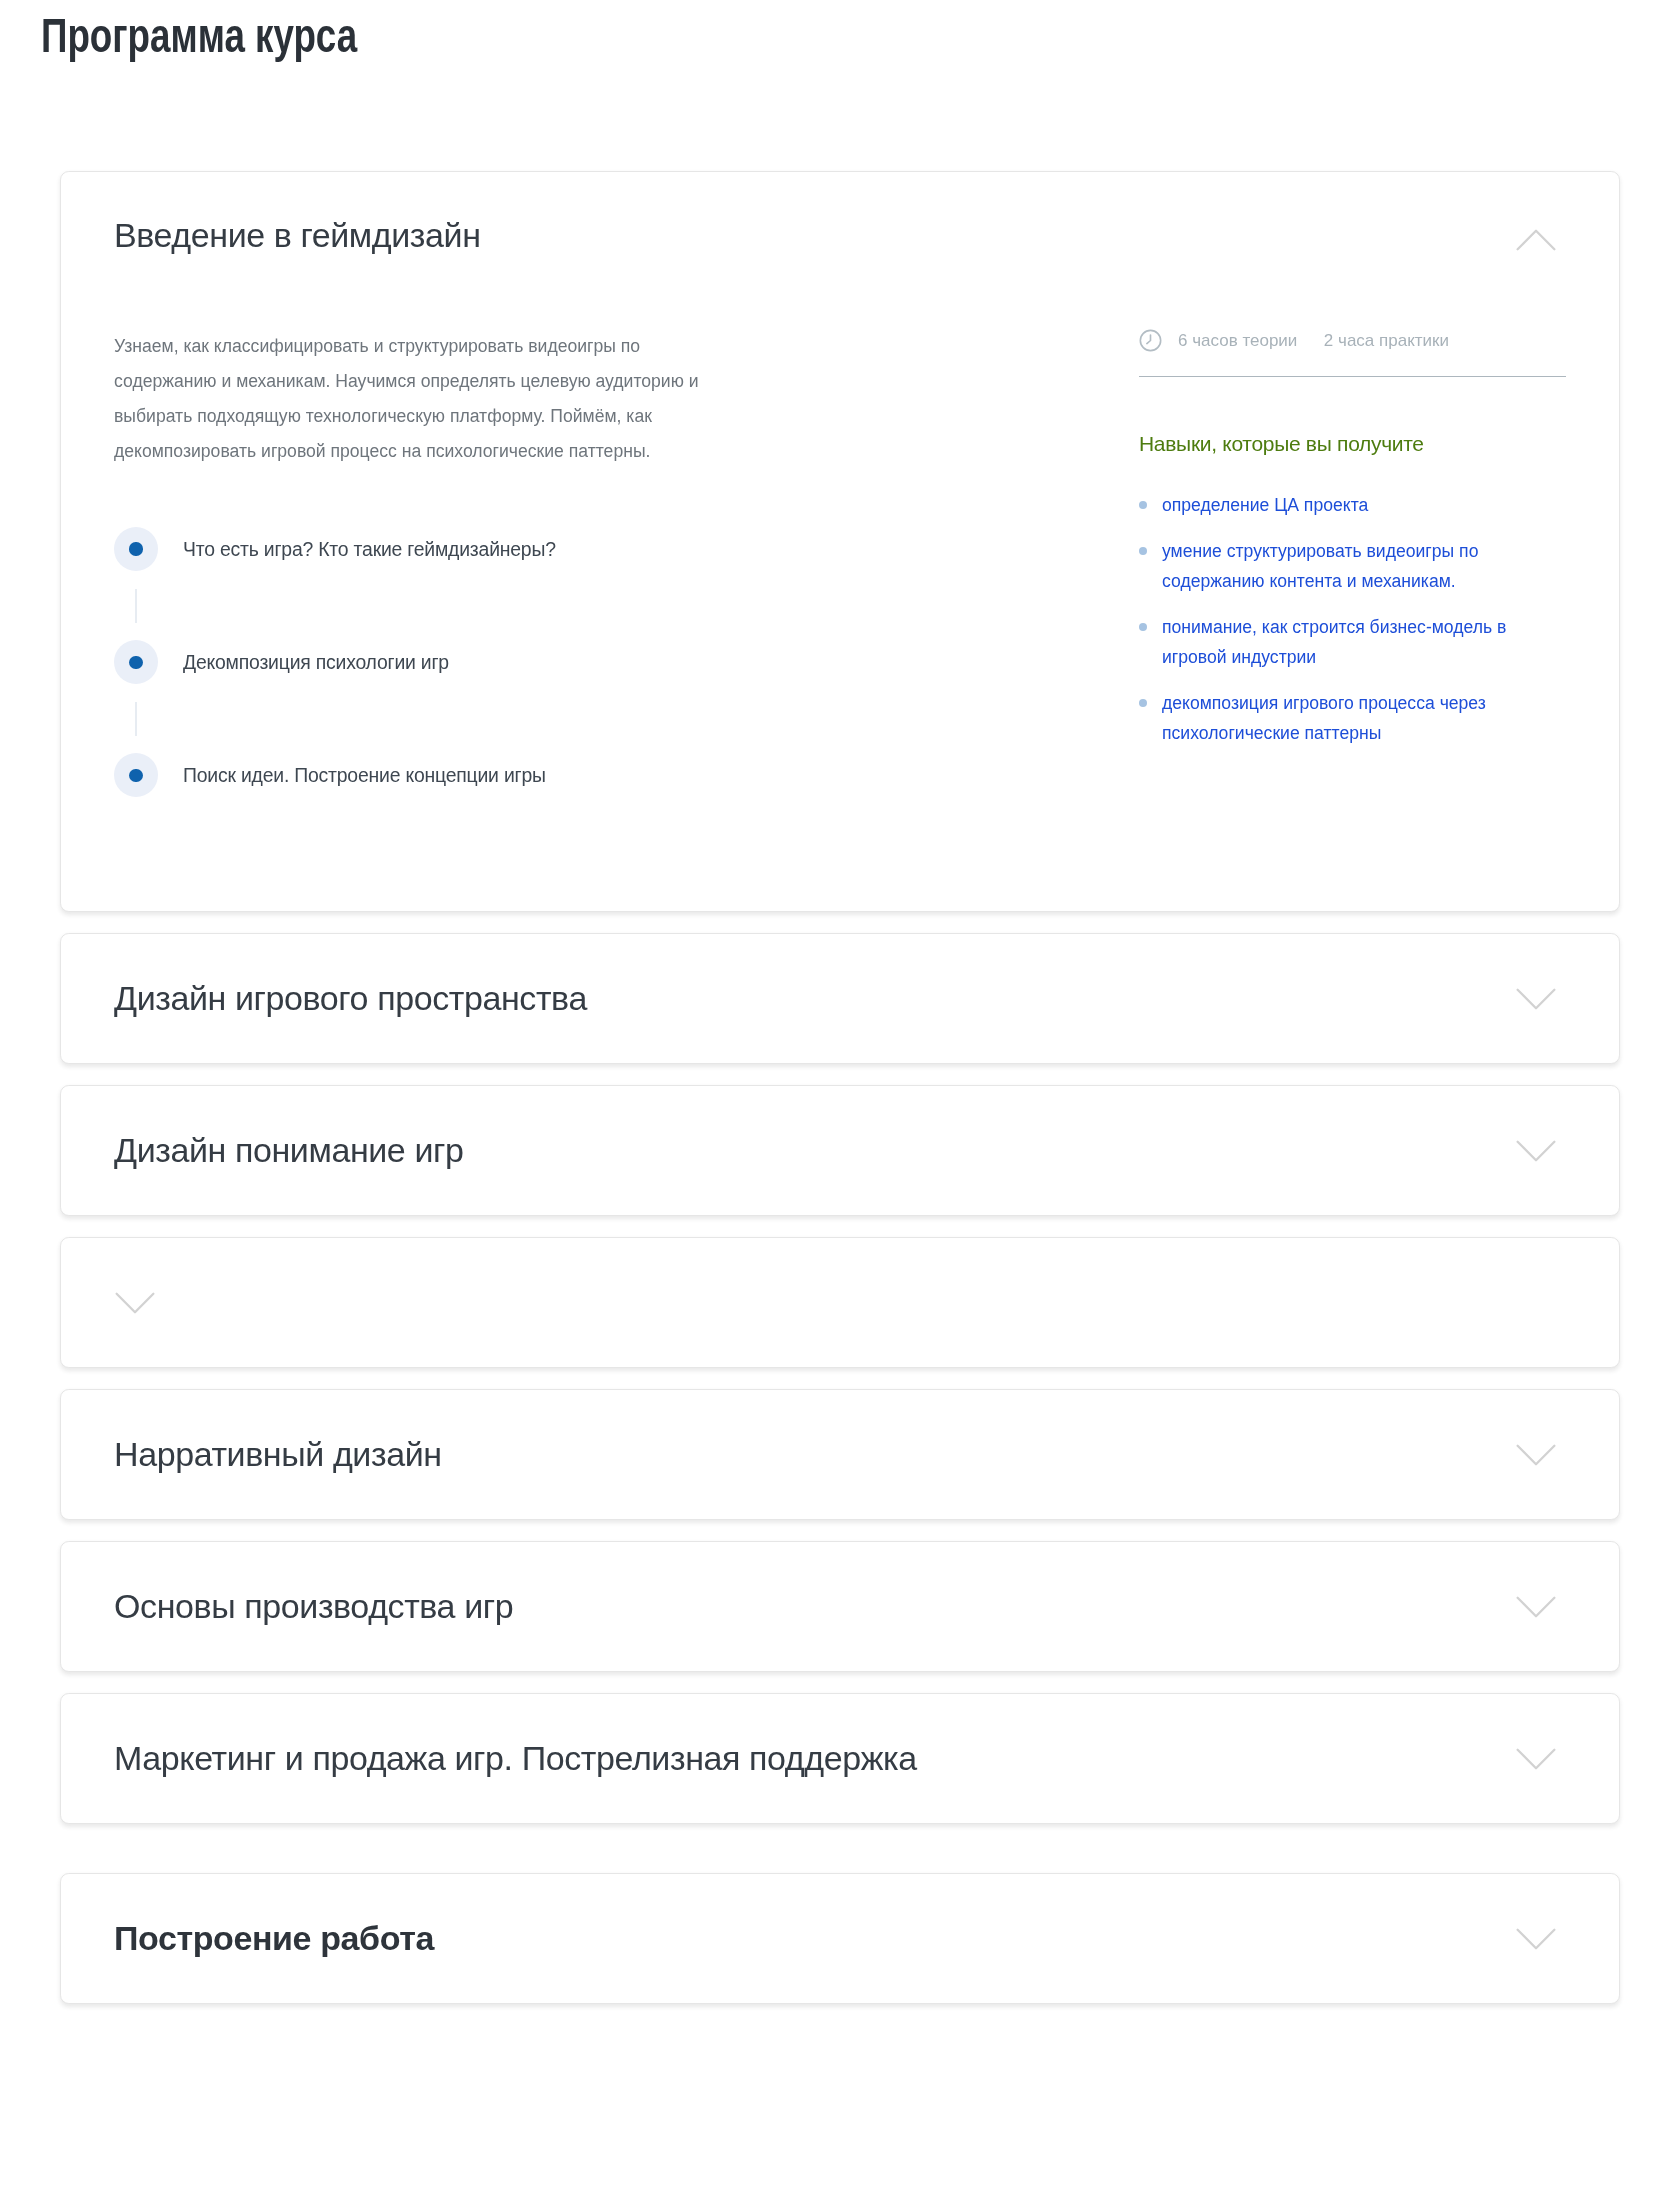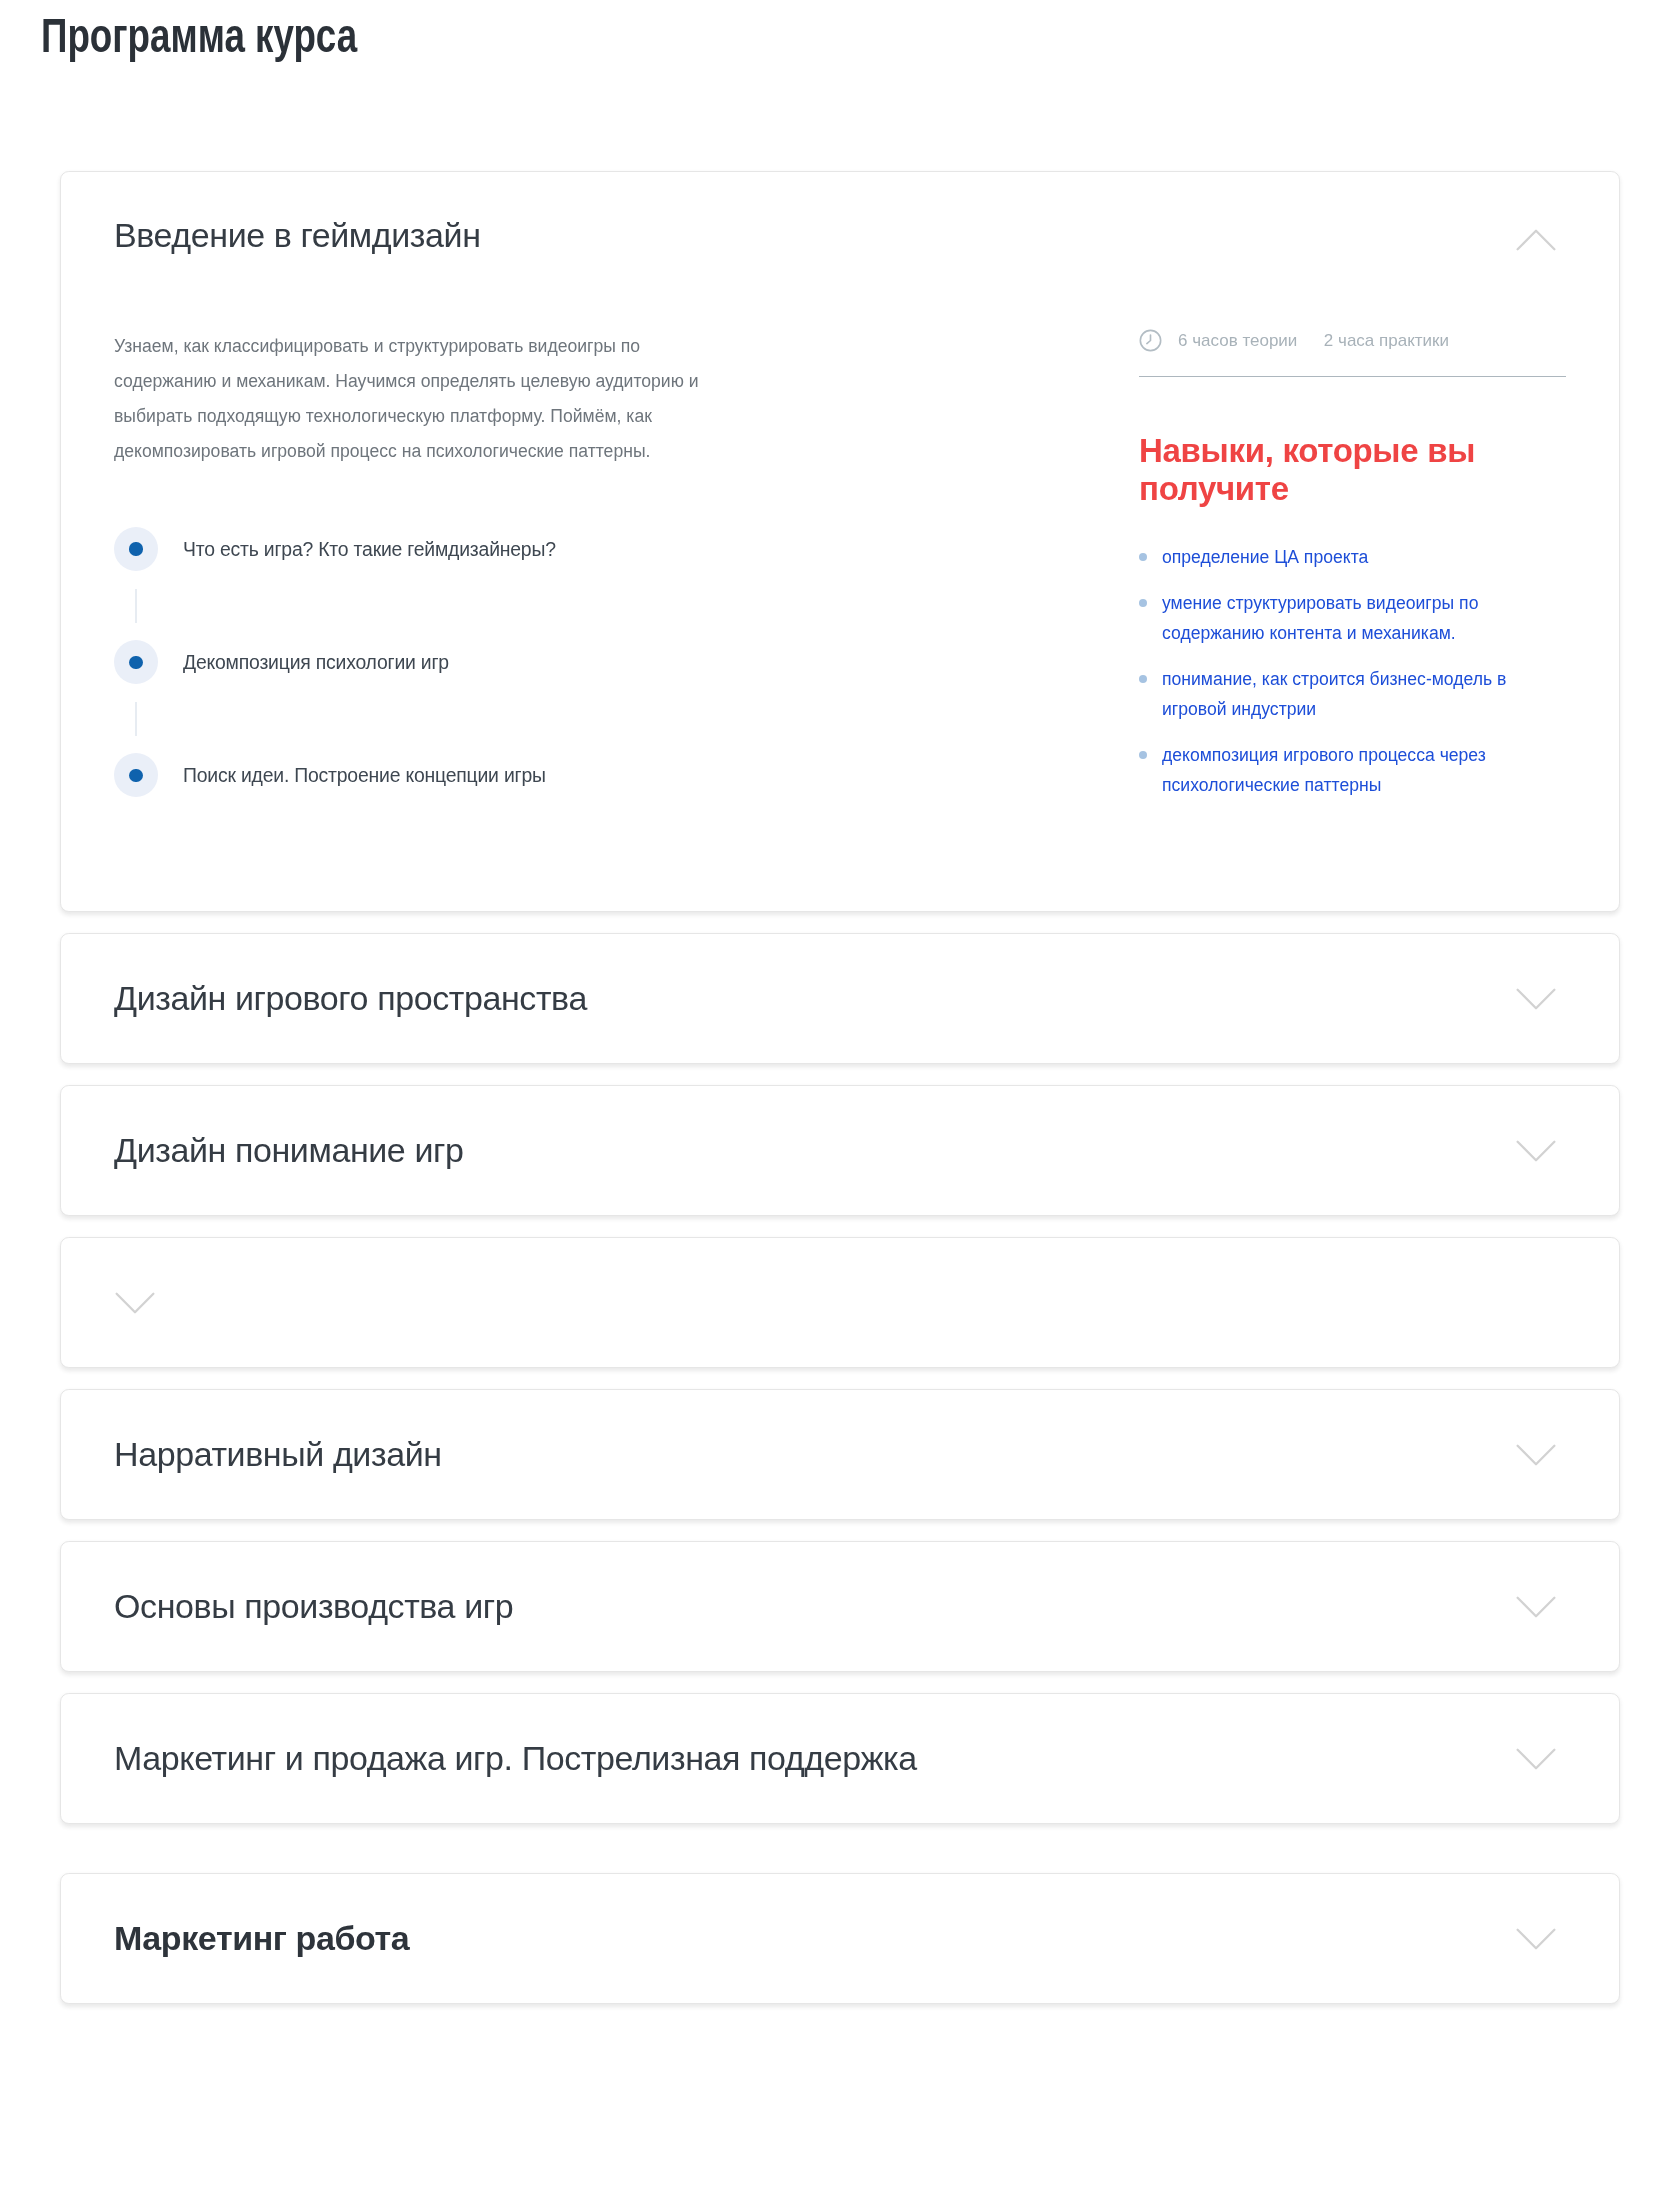--- a/index.html
+++ b/index.html
@@ -58,21 +58,21 @@
   .connector { width:1.8px; height:34px; background:#e7ecf2; margin:17.6px 0 17.6px 21px; }
   
   .col-right { width:427px; flex:0 0 auto; }
   .hours-row {
     display:flex; align-items:center;
     padding-bottom:24px; border-bottom:1.8px solid #adb7be;
   }
   .clock { margin-right:16px; flex:0 0 auto; }
   .hours-text { font-size:17px; color:#a8b2b9; white-space:nowrap; }
   .hours-text.theory { margin-right:26.5px; }
-  .skills-title { margin-top:55px; font-size:33px; font-weight:700; color:#ef4444; letter-spacing:-0.3px; }
+  .skills-title { margin-top:55px; font-size:21px; font-weight:400; color:#4d7c0f; letter-spacing:-0.3px; }
   .skills { list-style:none; margin-top:34px; }
   .skill { display:flex; margin-bottom:16px; }
   .sdot { width:8px; height:8px; border-radius:50%; background:#a6c3e2; flex:0 0 auto; margin:10.6px 15px 0 0; }
   .skill-text { font-size:17.6px; line-height:30px; color:#1d4ed8; }
 </style>
 </head>
 <body>
 
 <div class="page">
   <h1 class="page-title">Программа курса</h1>
@@ -180,21 +180,21 @@
     </section>
 
     <section class="card collapsed">
       <h2 class="card-title">Маркетинг и продажа игр. Пострелизная поддержка</h2>
       <svg class="chevron" width="42" height="24" viewBox="0 0 48 27">
         <polyline points="3,3 24,24 45,3" fill="none" stroke="#d2d2d2" stroke-width="2.6" stroke-linecap="round" stroke-linejoin="round"></polyline>
       </svg>
     </section>
 
     <section class="card collapsed last">
-      <h2 class="card-title">Маркетинг работа</h2>
+      <h2 class="card-title">Построение работа</h2>
       <svg class="chevron" width="42" height="24" viewBox="0 0 48 27">
         <polyline points="3,3 24,24 45,3" fill="none" stroke="#d2d2d2" stroke-width="2.6" stroke-linecap="round" stroke-linejoin="round"></polyline>
       </svg>
     </section>
 
   </div>
 </div>
 
 
 </body></html>

